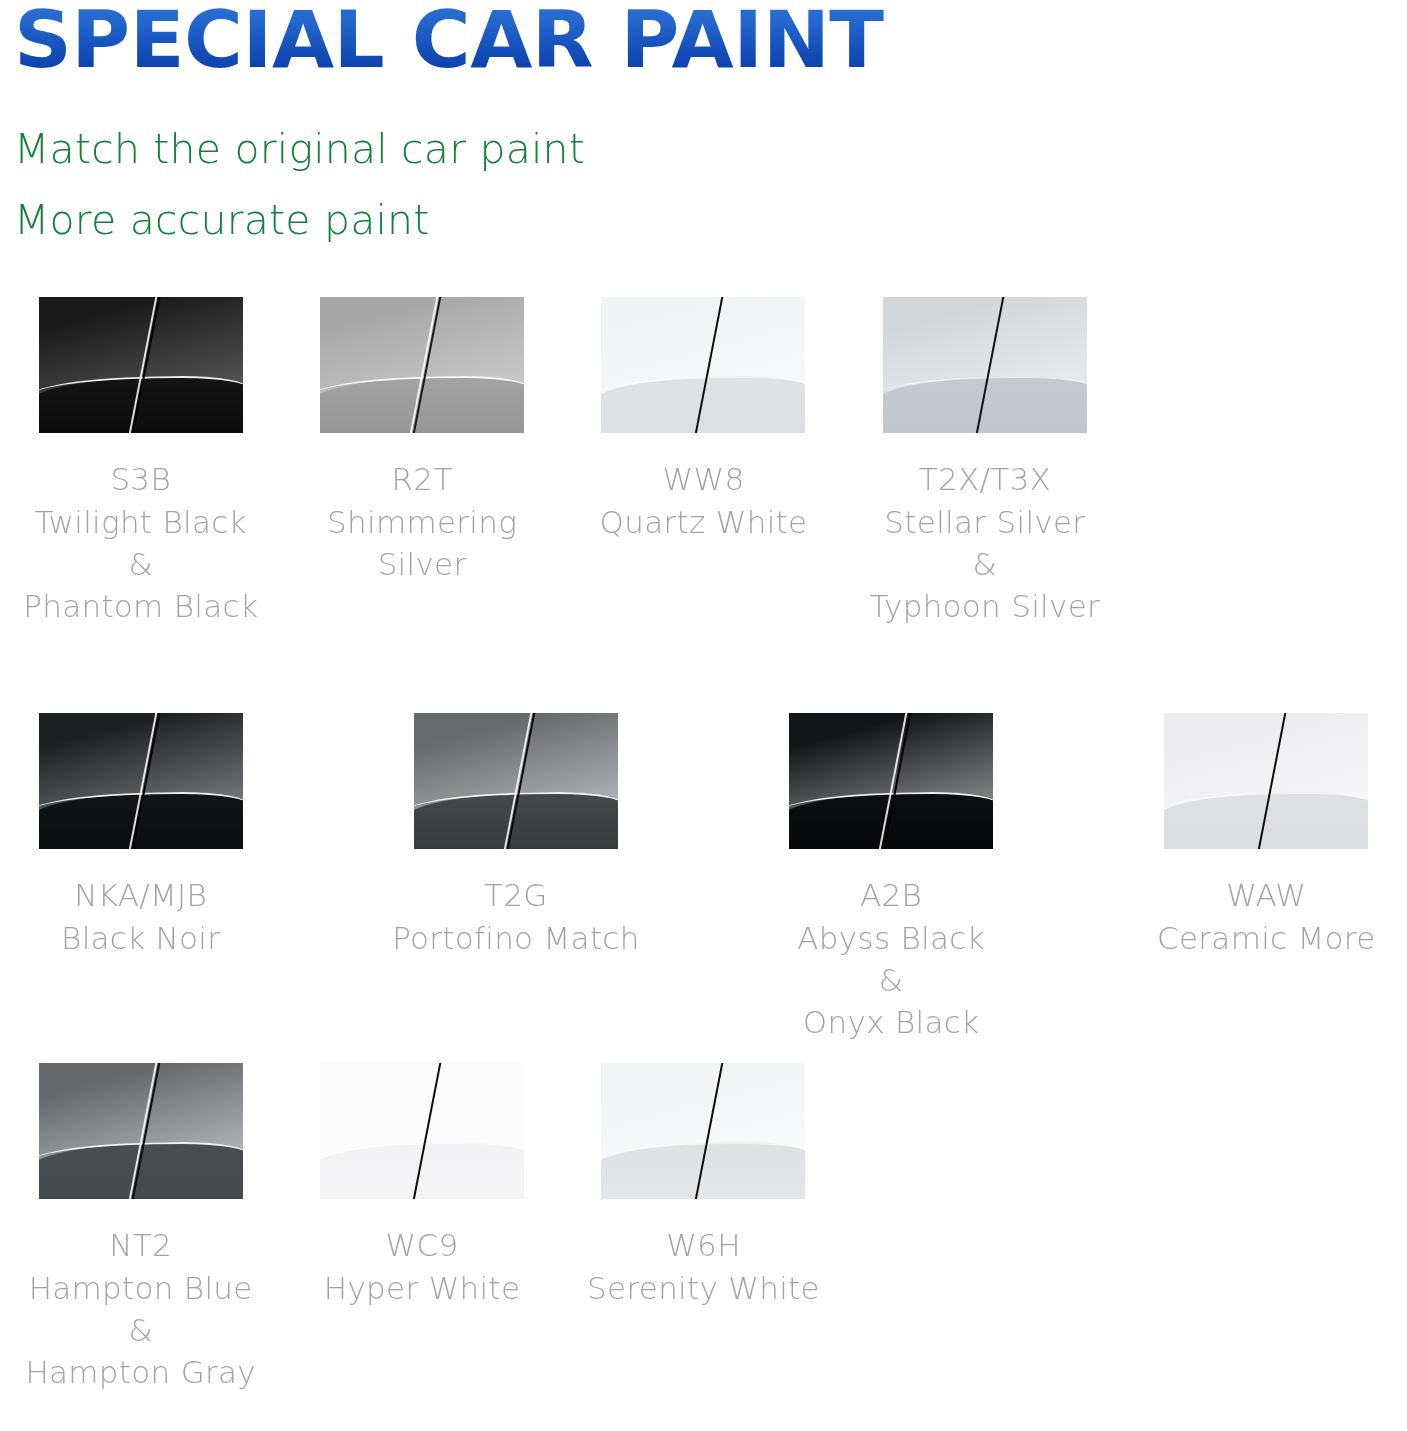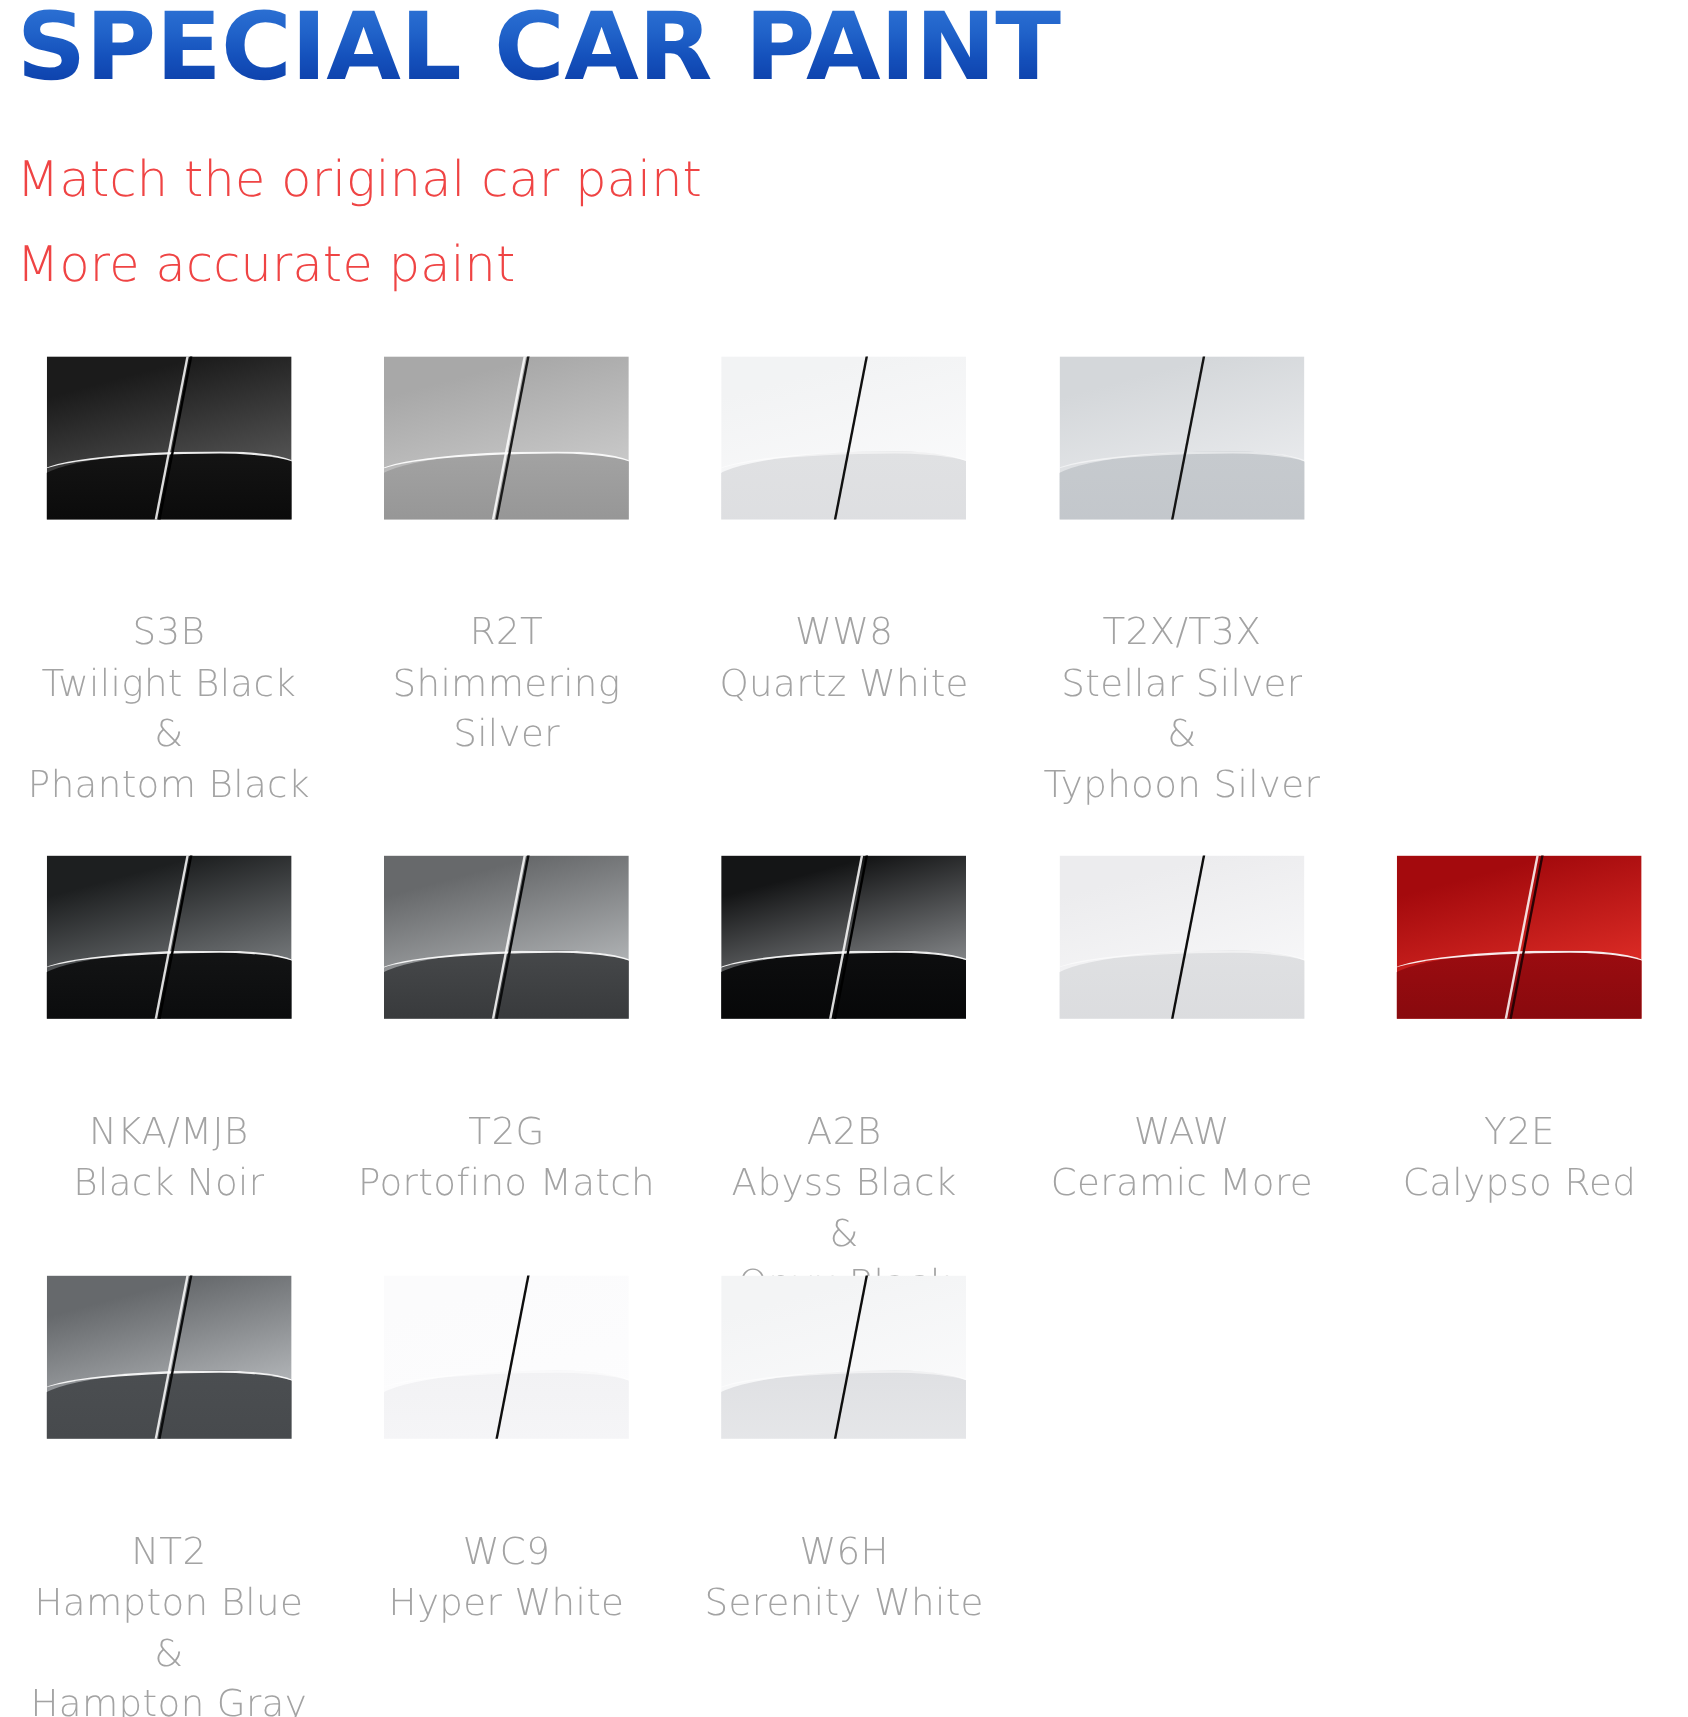--- a/index.html
+++ b/index.html
@@ -31,21 +31,21 @@
     -webkit-background-clip: text;
     background-clip: text;
     color: transparent;
     -webkit-text-fill-color: transparent;
     transform: scaleX(1.03);
     transform-origin: left center;
     white-space: nowrap;
   }
   .subtitle-block {
     margin-top: 36px;
-    color: #ef4444;
+    color: #15803d;
   }
   .subtitle-line {
     font-family: "DejaVu Sans", sans-serif;
     font-size: 41px;
     font-weight: 300;
     line-height: 1.72;
     letter-spacing: 0.2px;
     white-space: nowrap;
   }
 
@@ -59,21 +59,20 @@
     display: flex;
     flex-direction: row;
     align-items: flex-start;
   }
   .cell {
     width: 281.4px;
     display: flex;
     flex-direction: column;
     align-items: center;
     box-sizing: border-box;
-    gap: 48px;
   }
   .row-1 { height: 416px; }
   .row-2 { height: 350px; justify-content: space-between; }
   .row-3 { height: 336px; }
 
   
   .swatch {
     width: 204px;
     height: 136px;
     position: relative;
@@ -232,30 +231,20 @@
       </div>
       <div class="cell">
         <div class="swatch">
           <div class="panel-upper" style="background: linear-gradient(165deg, rgb(236, 236, 238) 0%, rgb(236, 236, 238) 18%, rgb(251, 251, 252) 100%);"></div>
           <div class="panel-lower" style="background: linear-gradient(rgb(223, 224, 226) 0%, rgb(217, 218, 221) 100%);"></div>
           <div class="highlight-curve" style="border-top-color: rgba(255, 255, 255, 0.55);"></div>
           <div class="gap-line soft" style="background: rgb(13, 13, 13);"></div>
         </div>
         <div class="caption"><span class="code">WAW</span><span class="name">Ceramic More</span></div>
       </div>
-      <div class="cell">
-        <div class="swatch">
-          <div class="panel-upper" style="background: linear-gradient(165deg, rgb(164, 10, 13) 0%, rgb(164, 10, 13) 18%, rgb(244, 58, 48) 100%);"></div>
-          <div class="panel-lower" style="background: linear-gradient(rgb(155, 12, 16) 0%, rgb(124, 8, 12) 100%);"></div>
-          <div class="highlight-curve"></div>
-          <div class="gap-shine"></div>
-          <div class="gap-line" style="background: rgb(42, 2, 4);"></div>
-        </div>
-        <div class="caption"><span class="code">Y2E</span><span class="name">Calypso Red</span></div>
-      </div>
     </div>
     <div class="grid-row row-3">
       <div class="cell">
         <div class="swatch">
           <div class="panel-upper" style="background: linear-gradient(165deg, rgb(102, 105, 108) 0%, rgb(102, 105, 108) 18%, rgb(210, 213, 216) 100%);"></div>
           <div class="panel-lower" style="background: linear-gradient(rgb(75, 78, 81) 0%, rgb(68, 71, 74) 100%);"></div>
           <div class="highlight-curve"></div>
           <div class="gap-shine"></div>
           <div class="gap-line" style="background: rgb(11, 12, 13);"></div>
         </div>

